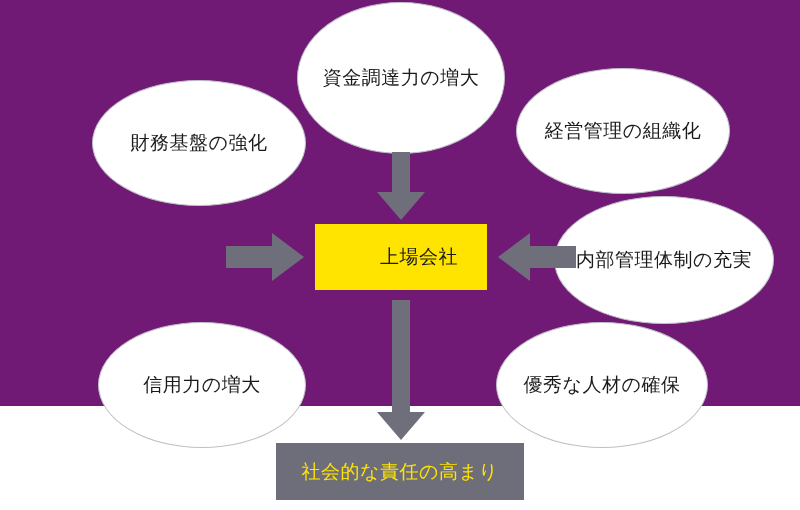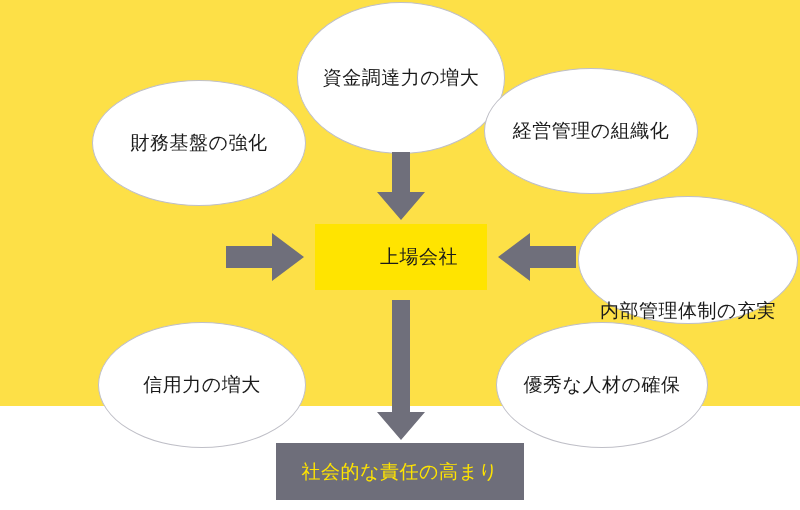--- a/index.html
+++ b/index.html
@@ -11,21 +11,21 @@
   body {
     width: 800px;
     height: 510px;
     overflow: hidden;
     font-family: "Liberation Sans", "DejaVu Sans", sans-serif;
   }
   #diagram {
     position: relative;
     width: 800px;
     height: 406px;
-    background: #fde047;
+    background: #701a75;
   }
 
   
   .ellipse {
     position: absolute;
     box-sizing: border-box;
     border: 1.6px solid #bfbfc7;
     border-radius: 50%;
     background: #ffffff;
     display: flex;
@@ -35,23 +35,23 @@
   .ellipse .etext {
     color: #1a1a1a;
     font-size: 19px;
     line-height: 1.2;
     letter-spacing: 0.5px;
     white-space: nowrap;
   }
 
   .e-top        { left: 297px; top: 2px;   width: 208px; height: 152px; }
   .e-topleft    { left: 92px;  top: 80px;  width: 214px; height: 126px; }
-  .e-topright   { left: 484px; top: 68px;  width: 214px; height: 126px; }
+  .e-topright   { left: 516px; top: 68px;  width: 214px; height: 126px; }
   .e-left       { left: 3px;   top: 196px; width: 218px; height: 128px; }
-  .e-right      { left: 578px; top: 196px; width: 220px; height: 128px; align-items: flex-end; }
+  .e-right      { left: 554px; top: 196px; width: 220px; height: 128px; }
   .e-bottomleft { left: 98px;  top: 322px; width: 208px; height: 126px; }
   .e-bottomright{ left: 496px; top: 322px; width: 212px; height: 126px; }
 
   
   .center-box {
     position: absolute;
     left: 315px;
     top: 224px;
     width: 172px;
     height: 66px;

